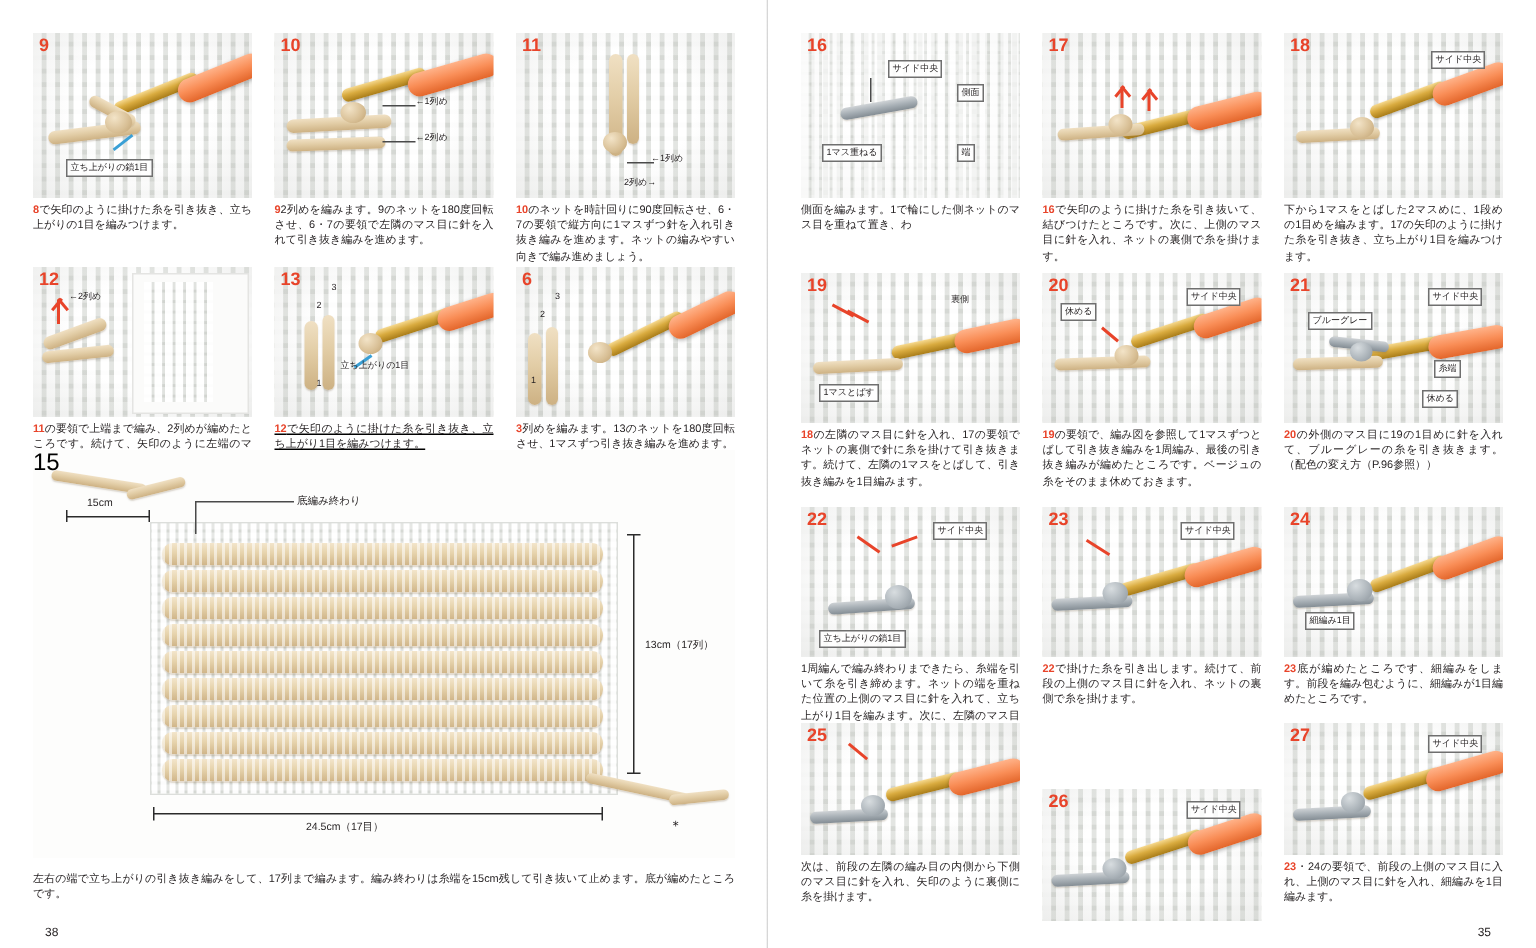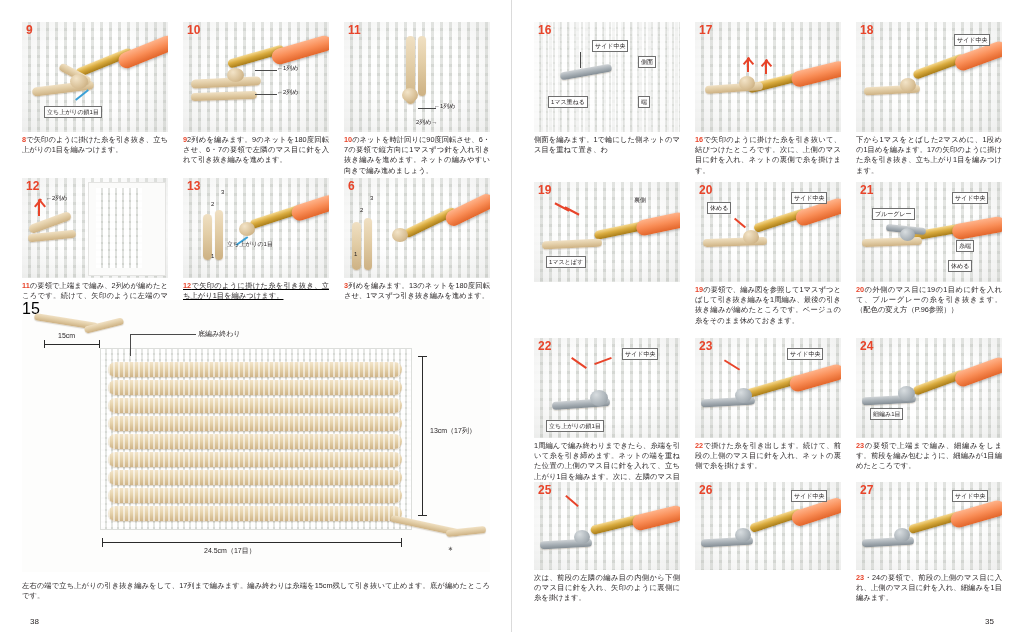--- a/index.html
+++ b/index.html
@@ -334,20 +334,21 @@
           <div class="vign"></div>
         <div class="hook" style="left:60px;top:44px;width:52px;transform:rotate(-12deg);"></div>
         <div class="handle" style="left:102px;top:34px;width:50px;transform:rotate(-12deg);"></div>
         <div class="yarn" style="left:8px;top:58px;width:60px;height:8px;transform:rotate(-3deg);"></div>
         <div class="ar-red" style="left:20px;top:24px;width:16px;height:2px;transform:rotate(28deg);"></div>
         <div class="ar-red" style="left:30px;top:28px;width:16px;height:2px;transform:rotate(28deg);"></div>
         <span class="lab" style="left:12px;top:74px;">1マスとばす</span>
         <span class="lab plain" style="left:100px;top:14px;">裏側</span>
         <span class="num">19</span>
       </div>
+      <div class="cap"><b>18</b><span>の左隣のマス目に針を入れ、17の要領でネットの裏側で針に糸を掛けて引き抜きます。続けて、左隣の1マスをとばして、引き抜き編みを1目編みます。</span></div>
     </div>
 
     <div class="card" style="left:183px;top:182px;width:146px;">
       <div class="photo" style="width:146px;height:100px;">
         <div class="mesh"></div>
           <div class="vign"></div>
         <div class="hook" style="left:58px;top:34px;width:54px;transform:rotate(-18deg);"></div>
         <div class="handle" style="left:100px;top:22px;width:52px;transform:rotate(-18deg);"></div>
         <div class="yarn" style="left:8px;top:56px;width:64px;height:8px;transform:rotate(-2deg);"></div>
         <div class="knot" style="left:48px;top:48px;width:16px;height:14px;"></div>
@@ -411,39 +412,39 @@
       <div class="photo" style="width:146px;height:100px;">
         <div class="mesh"></div>
           <div class="vign"></div>
         <div class="hook" style="left:56px;top:40px;width:54px;transform:rotate(-20deg);"></div>
         <div class="handle" style="left:98px;top:26px;width:54px;transform:rotate(-20deg);"></div>
         <div class="yarn grey" style="left:6px;top:58px;width:54px;height:8px;transform:rotate(-3deg);"></div>
         <div class="knot grey" style="left:42px;top:48px;width:17px;height:15px;"></div>
         <span class="lab" style="left:14px;top:70px;">細編み1目</span>
         <span class="num">24</span>
       </div>
-      <div class="cap"><b>23</b><span>の要領で上端まで編み、細編みをします。前段を編み包むように、細編みが1目編めたところです。</span></div>
+      <div class="cap"><b>23</b><span>底が編めたところです、細編みをします。前段を編み包むように、細編みが1目編めたところです。</span></div>
     </div>
 
     <div class="card" style="left:22px;top:482px;width:146px;">
       <div class="photo" style="width:146px;height:88px;">
         <div class="mesh"></div>
           <div class="vign"></div>
         <div class="hook" style="left:56px;top:38px;width:52px;transform:rotate(-14deg);"></div>
         <div class="handle" style="left:98px;top:28px;width:52px;transform:rotate(-14deg);"></div>
         <div class="yarn grey" style="left:6px;top:58px;width:52px;height:8px;transform:rotate(-3deg);"></div>
         <div class="knot grey" style="left:40px;top:48px;width:16px;height:14px;"></div>
         <div class="ar-red" style="left:30px;top:18px;width:16px;height:2px;transform:rotate(40deg);"></div>
         <span class="num">25</span>
       </div>
       <div class="cap"><span>次は、前段の左隣の編み目の内側から下側のマス目に針を入れ、矢印のように裏側に糸を掛けます。</span></div>
     </div>
 
     <div class="card" style="left:183px;top:482px;width:146px;">
-      <div class="photo" style="width:146px;height:88px;">
+      <div class="photo" style="width:146px;height:88px;margin-top:44px;">
         <div class="mesh"></div>
           <div class="vign"></div>
         <div class="hook" style="left:54px;top:34px;width:54px;transform:rotate(-18deg);"></div>
         <div class="handle" style="left:96px;top:22px;width:54px;transform:rotate(-18deg);"></div>
         <div class="yarn grey" style="left:6px;top:56px;width:52px;height:8px;transform:rotate(-3deg);"></div>
         <div class="knot grey" style="left:40px;top:46px;width:16px;height:14px;"></div>
         <span class="lab" style="left:96px;top:8px;">サイド中央</span>
         <span class="num">26</span>
       </div>
     </div>

